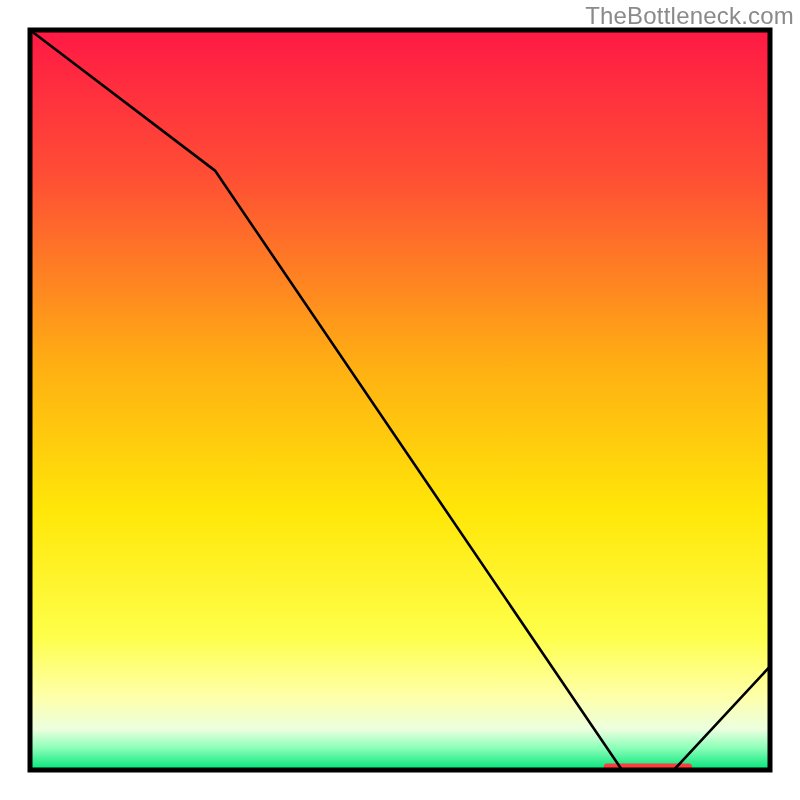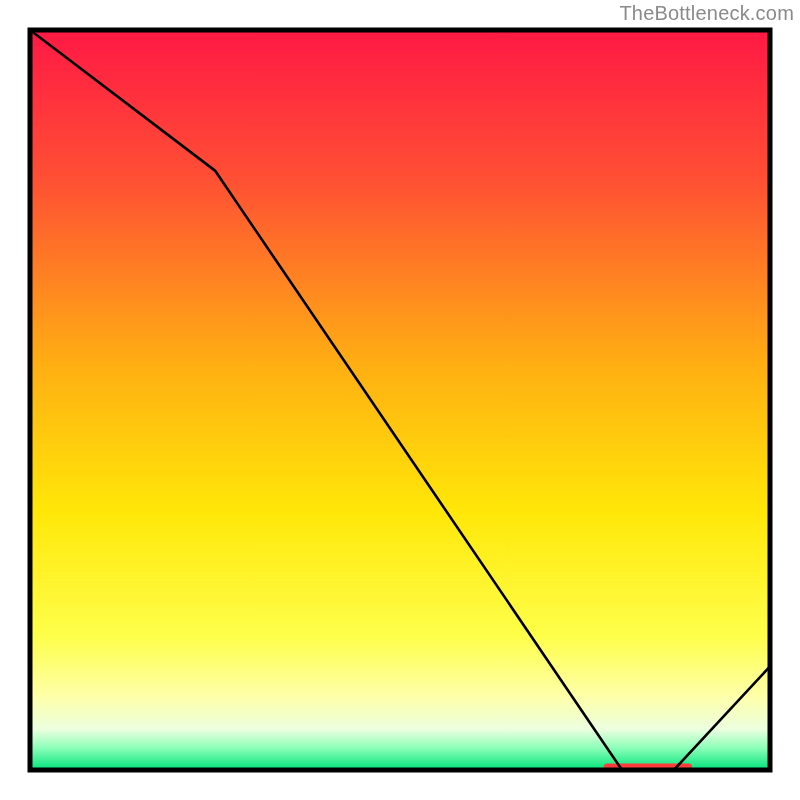--- a/index.html
+++ b/index.html
@@ -13,21 +13,21 @@
   }
   .wrap {
     position: relative;
     width: 800px;
     height: 800px;
   }
   .attribution {
     position: absolute;
     top: 2px;
     right: 6px;
-    font-size: 20px;
+    font-size: 24px;
     color: #8a8a8a;
     font-weight: 400;
     letter-spacing: 0.2px;
   }
   svg {
     display: block;
   }
 </style>
 </head>
 <body>

